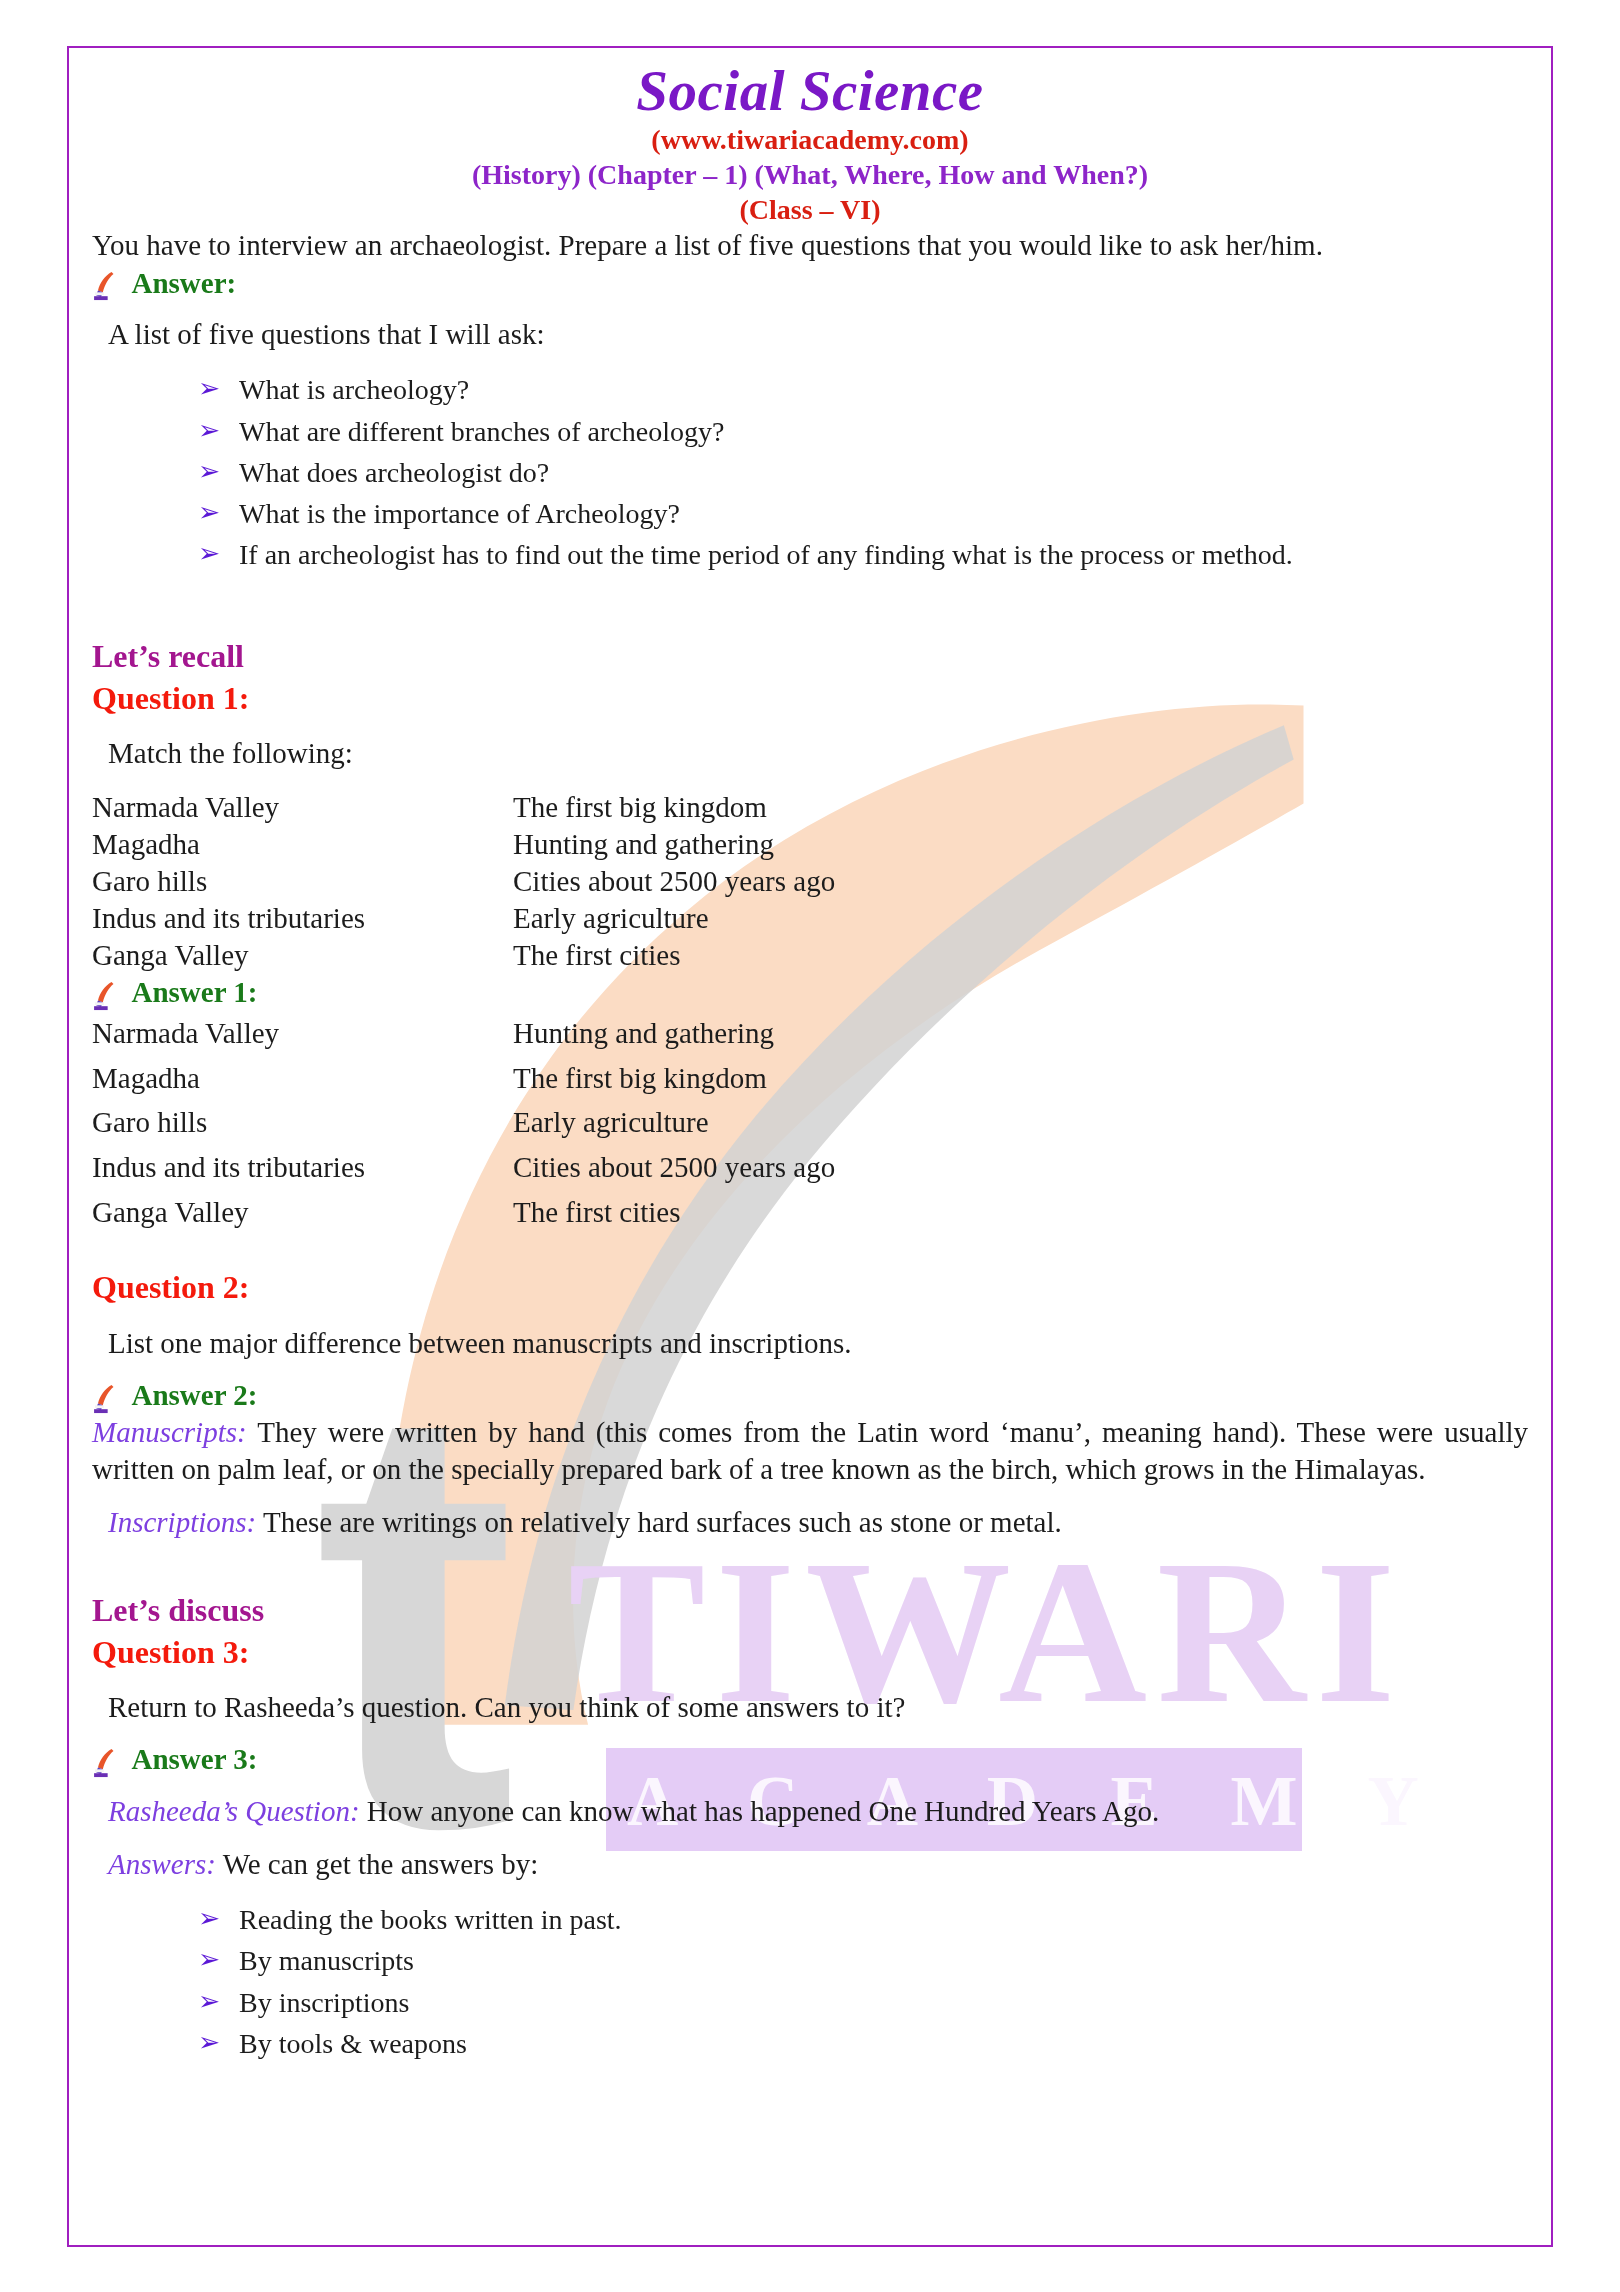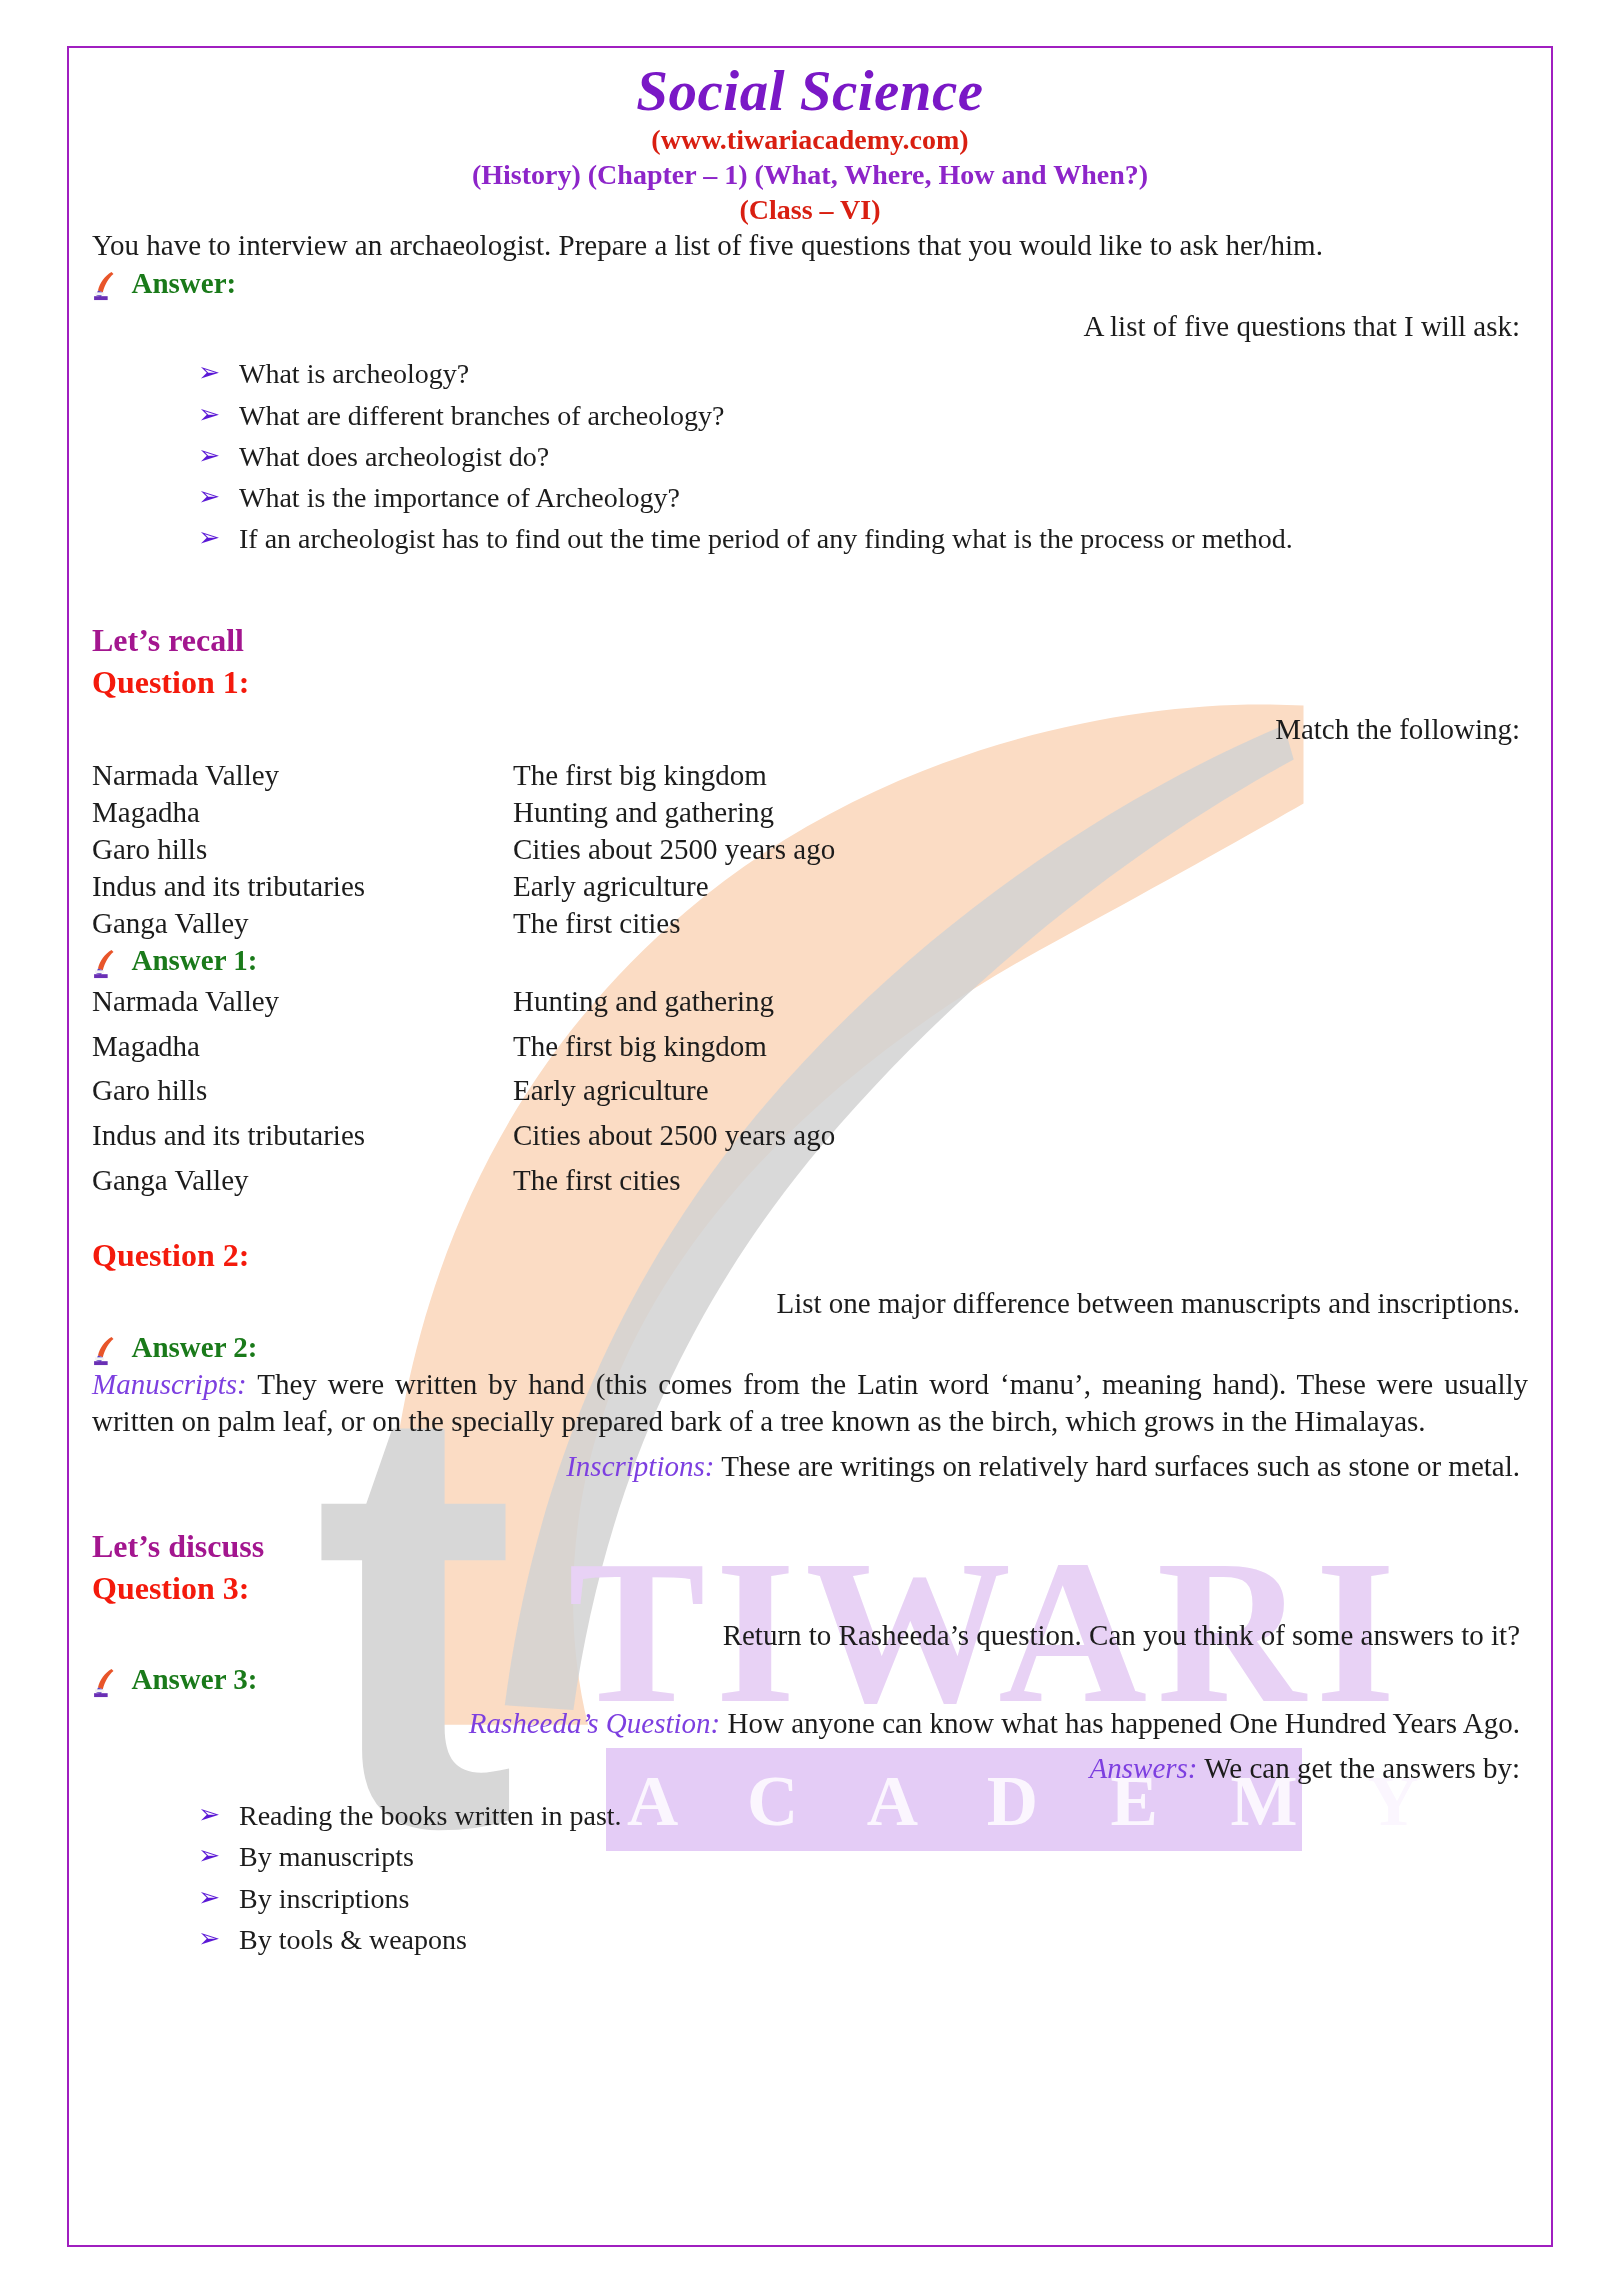--- a/index.html
+++ b/index.html
@@ -146,22 +146,22 @@
     font-size: 29px;
     color: #1c1c1c;
     line-height: 1.28;
     margin: 0;
     text-align: justify;
   }
   .para-nojust {
     font-size: 29px;
     color: #1c1c1c;
     line-height: 1.28;
-    margin: 8px;
-    text-align: right;
+    margin: 16px;
+    text-align: left;
   }
 
   .answer-head {
     font-family: "Liberation Serif", serif;
     font-weight: bold;
     font-size: 29px;
     color: #1a7a1a;
     line-height: 1.2;
     margin: 1px 0 1px 0;
     display: flex;

